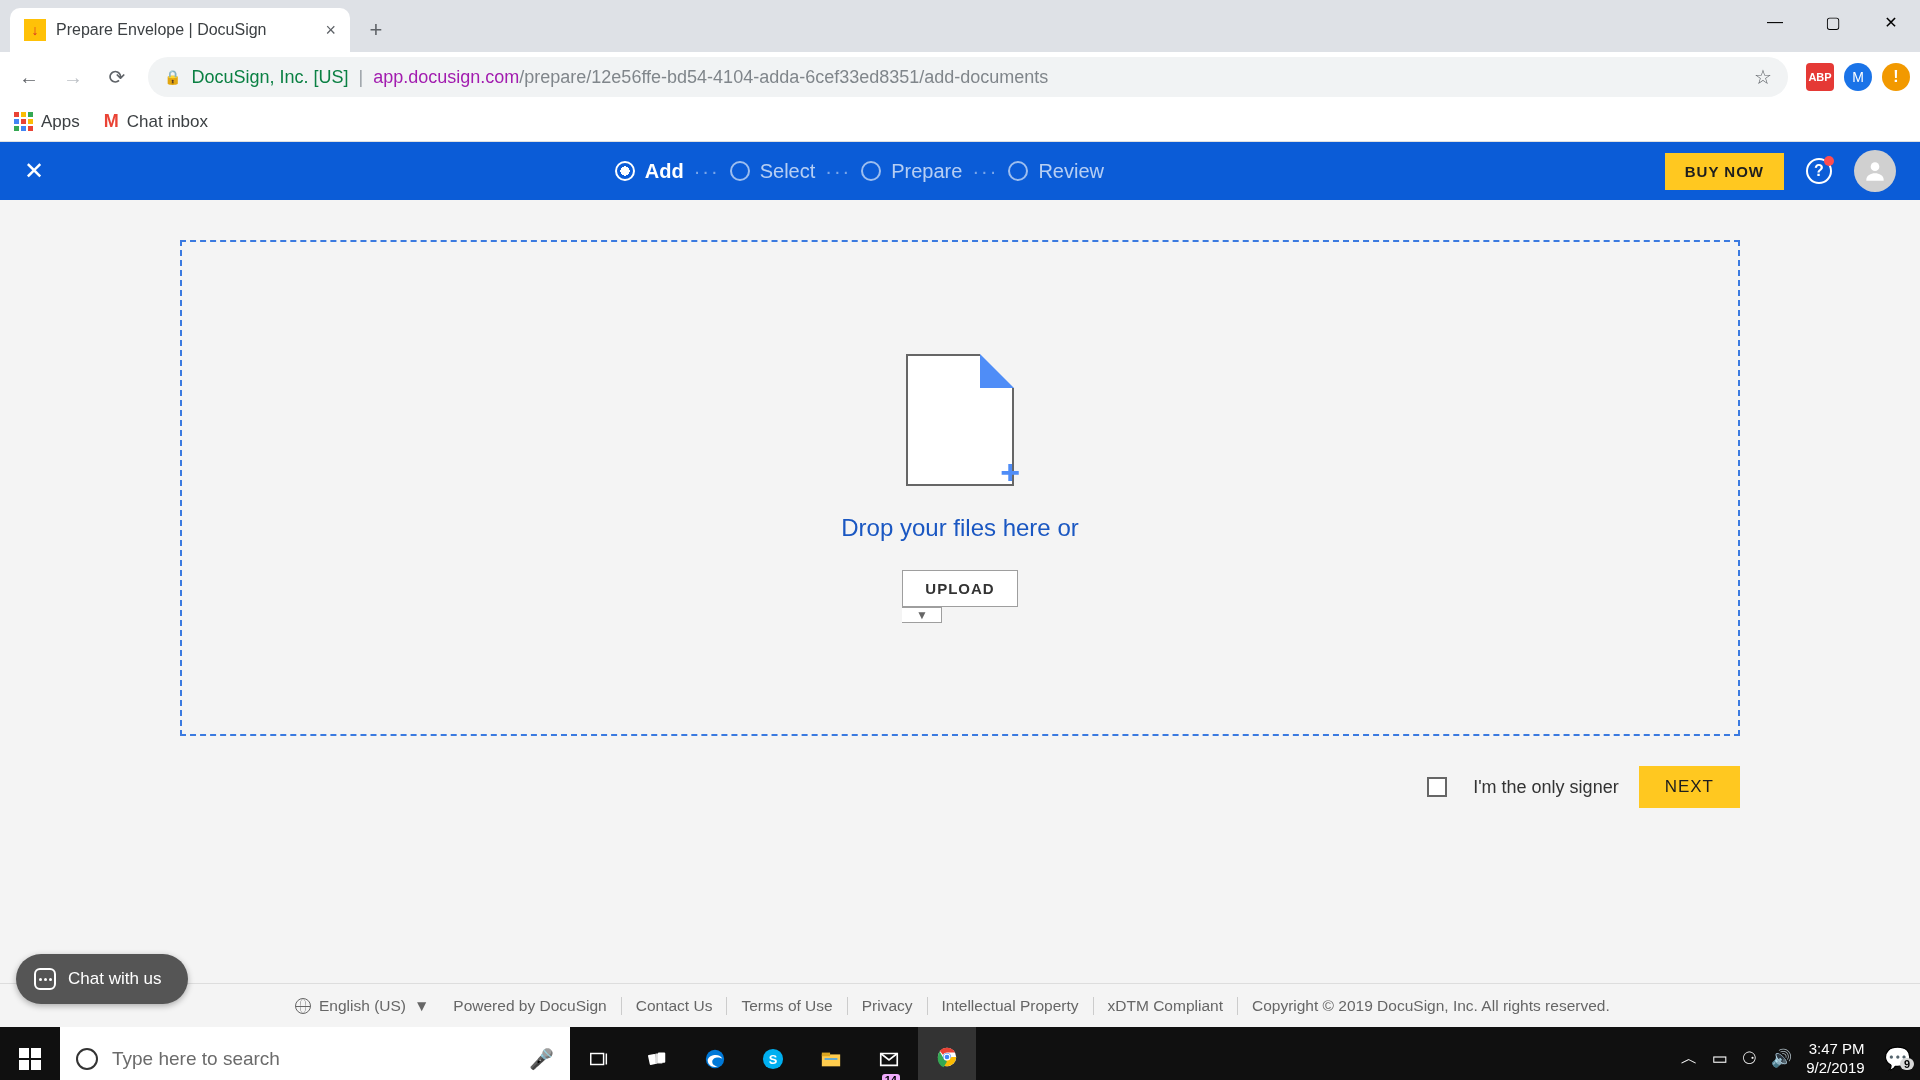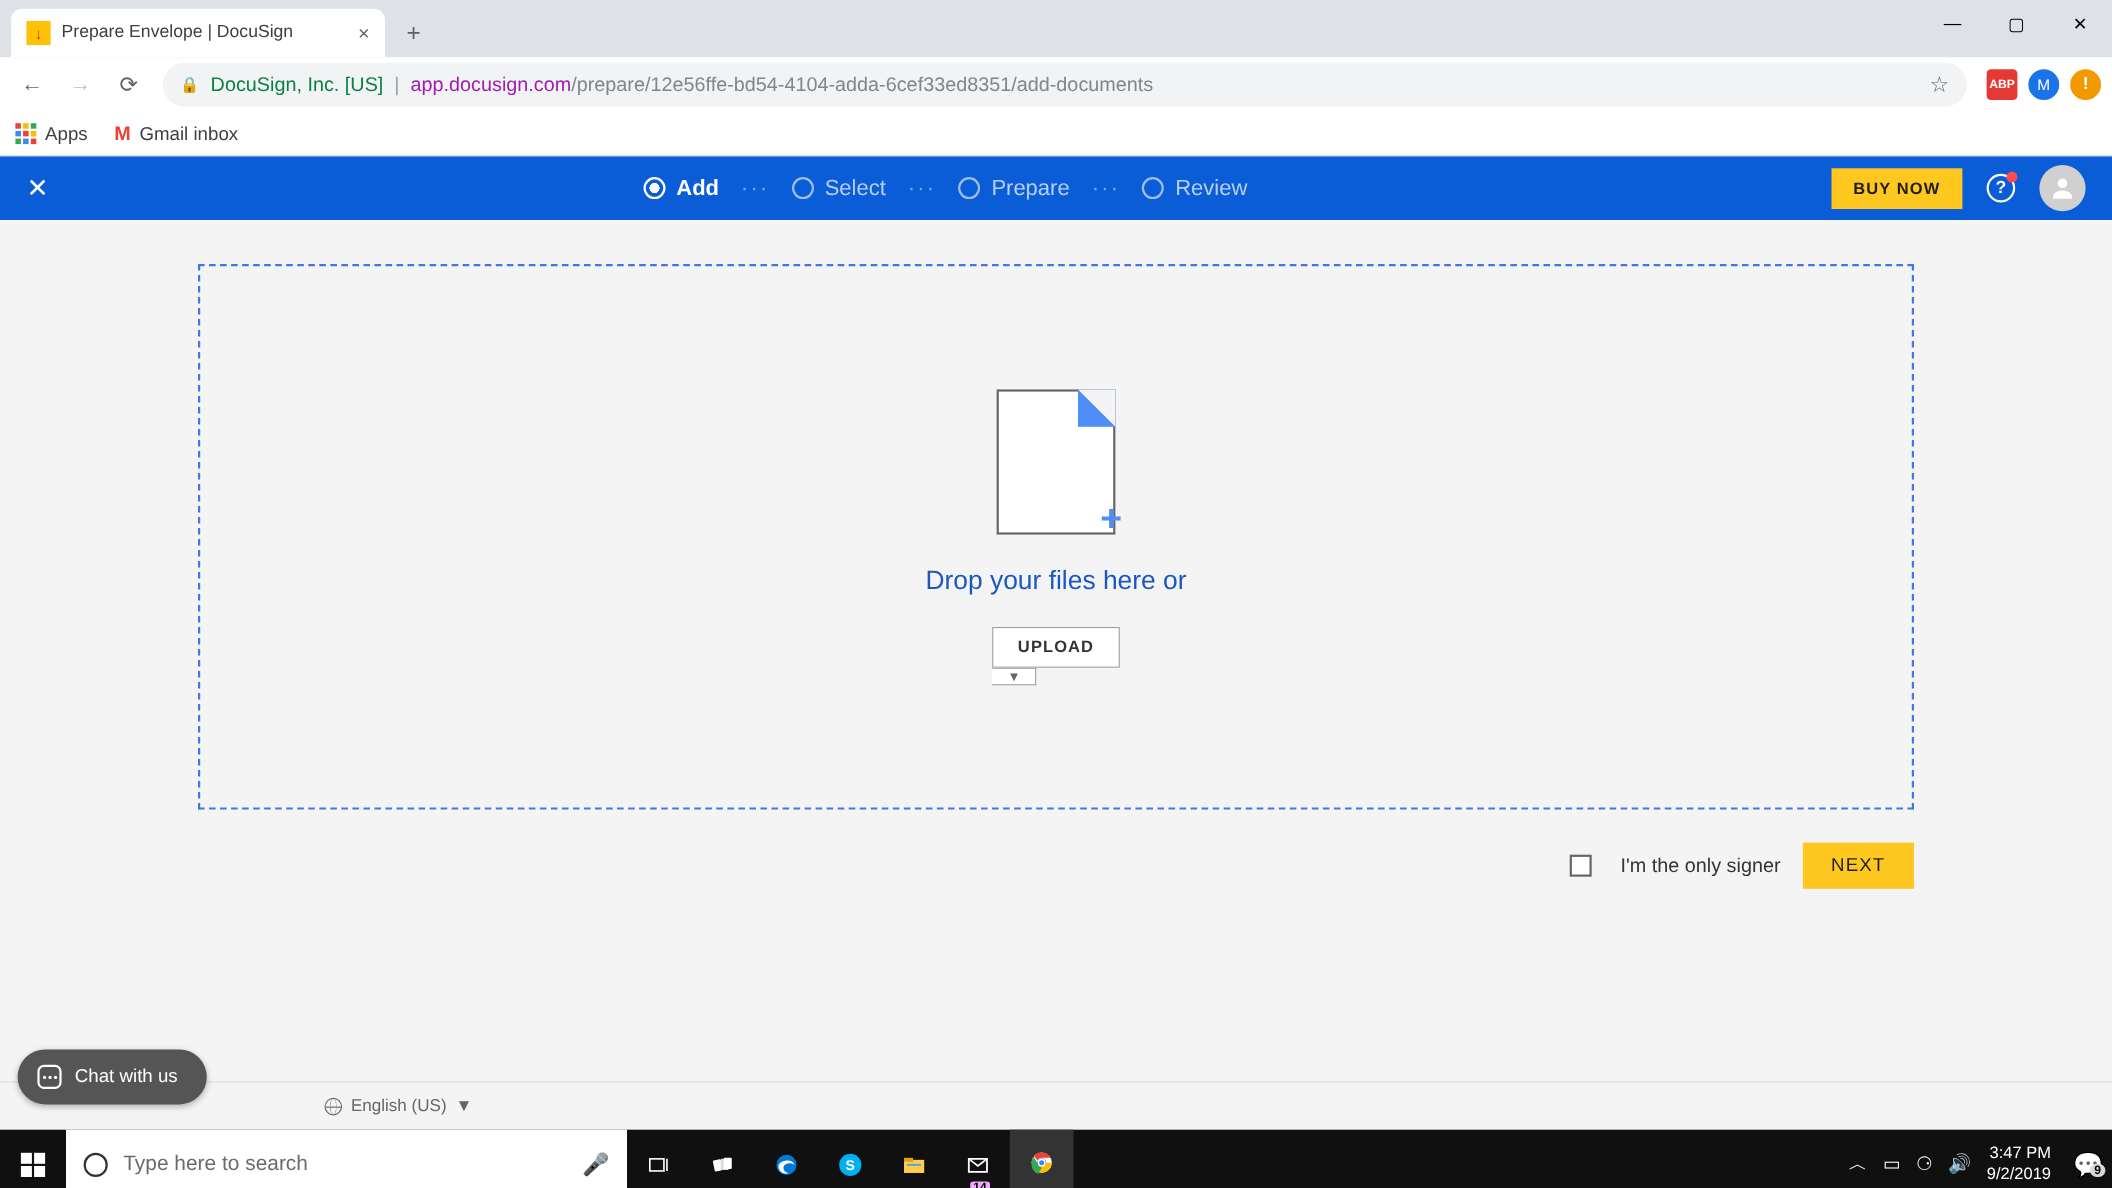--- a/index.html
+++ b/index.html
@@ -35,21 +35,21 @@
   .apps-icon span { width: 5px; height: 5px; }
   .apps-icon span:nth-child(1){background:#ea4335}.apps-icon span:nth-child(2){background:#fbbc04}.apps-icon span:nth-child(3){background:#34a853}
   .apps-icon span:nth-child(4){background:#4285f4}.apps-icon span:nth-child(5){background:#ea4335}.apps-icon span:nth-child(6){background:#fbbc04}
   .apps-icon span:nth-child(7){background:#34a853}.apps-icon span:nth-child(8){background:#4285f4}.apps-icon span:nth-child(9){background:#ea4335}
   .gmail-icon { color: #ea4335; font-weight: bold; font-size: 18px; }
 
   
   .app { position: relative; height: calc(1080px - 52px - 50px - 40px - 53px); background: #f4f4f4; overflow: hidden; }
   .ds-header { height: 58px; background: #0b5cd7; display: flex; align-items: center; padding: 0 24px; color: #fff; }
   .ds-close { font-size: 24px; font-weight: 300; cursor: pointer; width: 30px; }
-  .ds-steps { flex: 1; display: flex; align-items: center; justify-content: center; gap: 20px; font-size: 20px; }
+  .ds-steps { flex: 1; display: flex; align-items: center; justify-content: center; gap: 10px; font-size: 20px; }
   .step { display: flex; align-items: center; gap: 10px; cursor: pointer; }
   .step-circle { width: 20px; height: 20px; border: 2.5px solid rgba(255,255,255,0.6); border-radius: 50%; display: inline-block; }
   .step.active .step-circle { border-color: #fff; background: radial-gradient(circle,#fff 40%,transparent 42%); }
   .step.active .step-label { color: #fff; font-weight: 600; }
   .step-label { color: rgba(255,255,255,0.7); font-weight: 500; }
   .step-dots { color: rgba(255,255,255,0.45); letter-spacing: 2px; }
   .ds-right { display: flex; align-items: center; gap: 22px; }
   .buy-now { background: #ffc820; color: #1e1e1e; font-weight: 700; font-size: 15px; letter-spacing: 1px; padding: 10px 20px; border: none; cursor: pointer; }
   .help-icon { width: 26px; height: 26px; border: 2px solid #fff; border-radius: 50%; display: flex; align-items: center; justify-content: center; font-size: 16px; font-weight: bold; position: relative; cursor: pointer; }
   .help-icon .dot { position: absolute; top: -4px; right: -4px; width: 10px; height: 10px; background: #ff4d4f; border-radius: 50%; }
@@ -161,21 +161,21 @@
         <span></span>
         <span></span>
         <span></span>
         <span></span>
         <span></span>
       </span>
     <span>Apps</span>
   </div>
   <div class="bm-item">
     <span class="gmail-icon">M</span>
-    <span>Gmail inbox</span>
+    <span>Chat inbox</span>
   </div>
 </div>
 
 <div class="app">
   <div class="ds-header">
     <div class="ds-close">✕</div>
     <div class="ds-steps">
       <div class="step active">
         <span class="step-circle"></span>
         <span class="step-label">Add</span>
@@ -240,20 +240,29 @@
       </span>
     <span>Chat with us</span>
   </div>
 
   <div class="ds-footer">
     <div class="lang-select">
       <span class="globe"></span>
       <span>English (US)</span>
       <span>▼</span>
     </div>
+    <div class="foot-links">
+      <span class="foot-link">Powered by DocuSign</span>
+      <span class="foot-link">Contact Us</span>
+      <span class="foot-link">Terms of Use</span>
+      <span class="foot-link">Privacy</span>
+      <span class="foot-link">Intellectual Property</span>
+      <span class="foot-link">xDTM Compliant</span>
+      <span class="foot-link copyright">Copyright © 2019 DocuSign, Inc. All rights reserved.</span>
+    </div>
   </div>
 </div>
 
 <div class="taskbar">
   <div class="start">
     <span class="win-logo">
         <span></span>
         <span></span>
         <span></span>
         <span></span>

